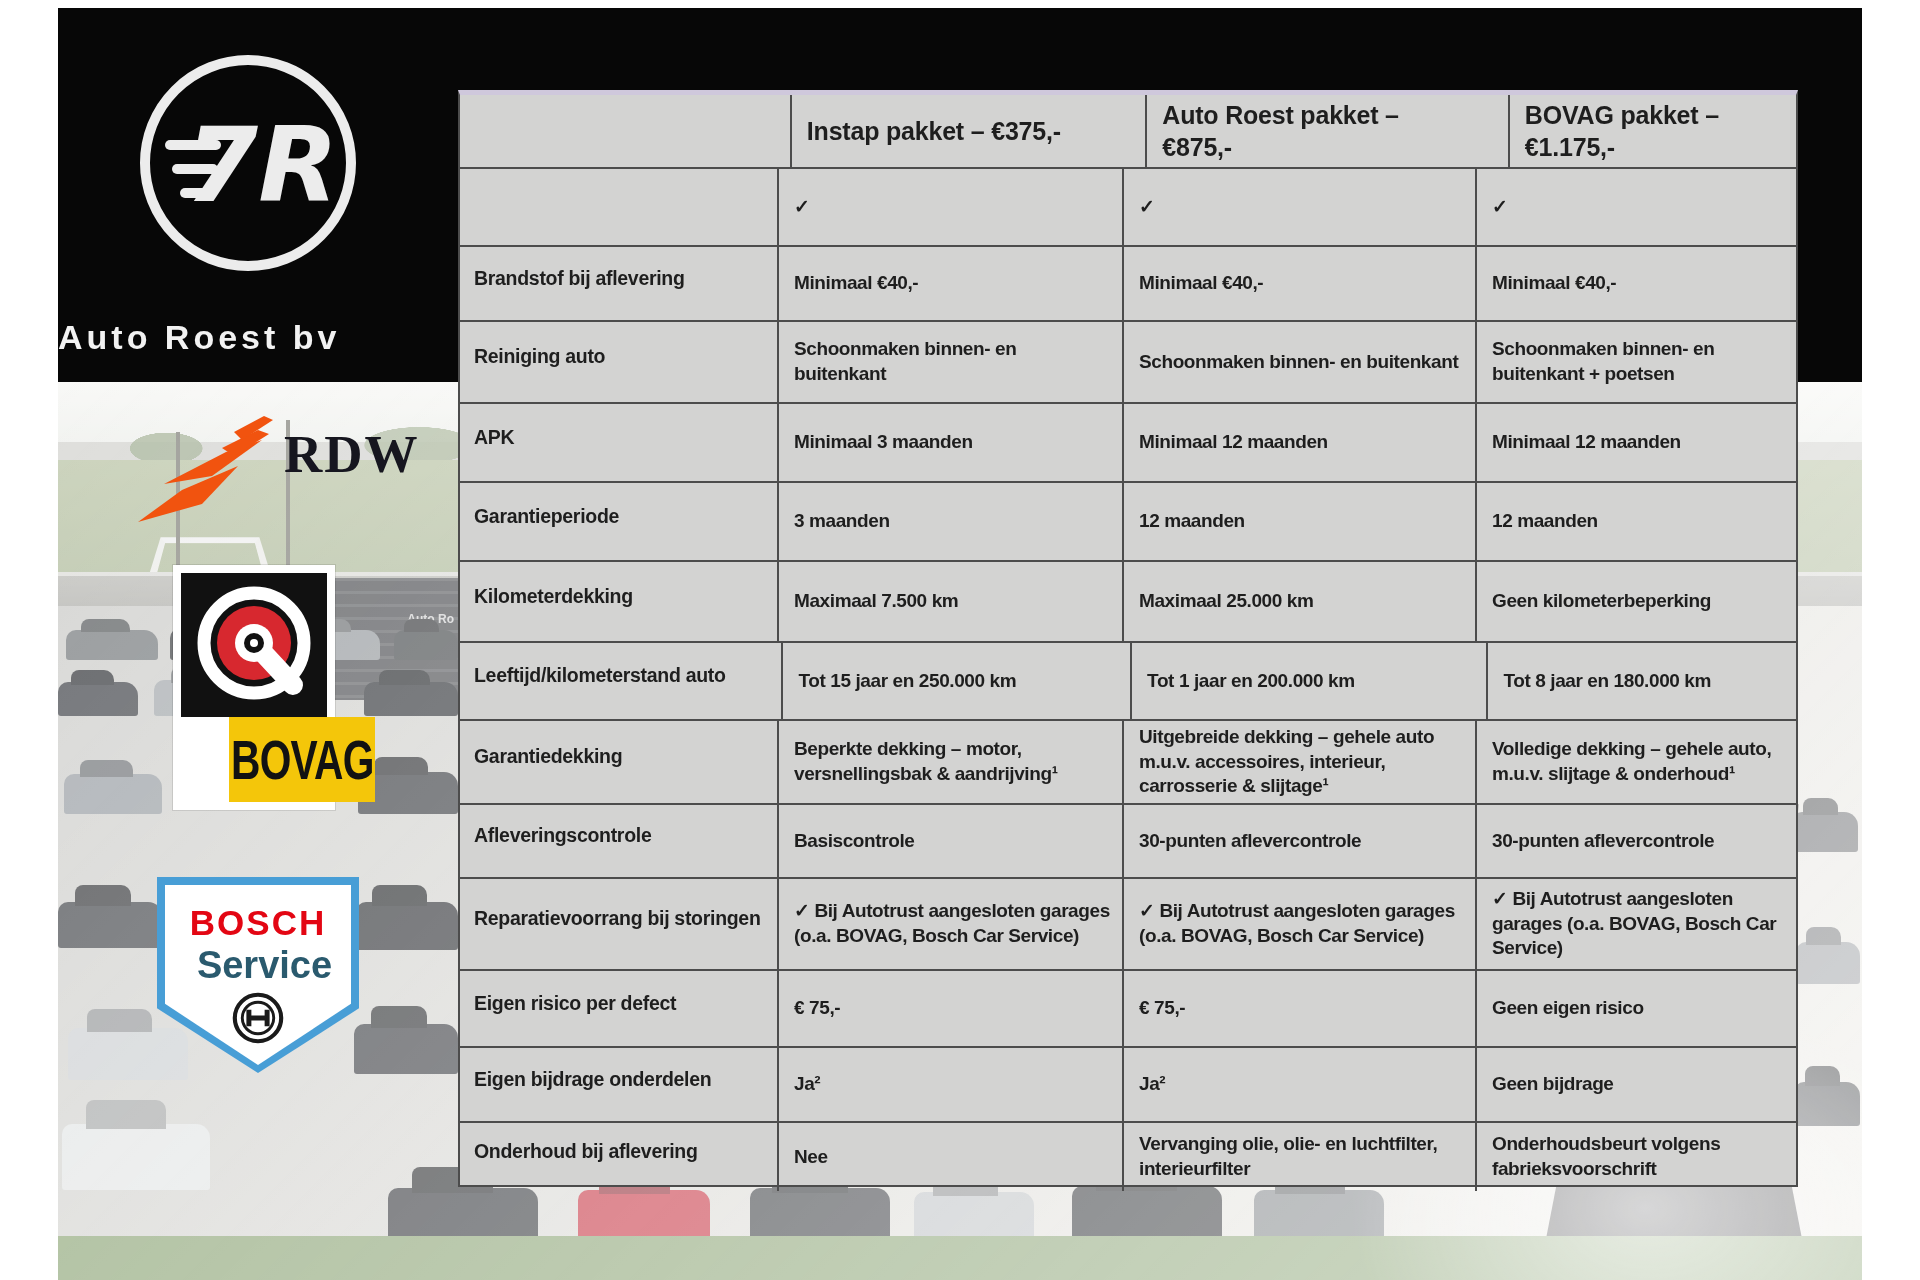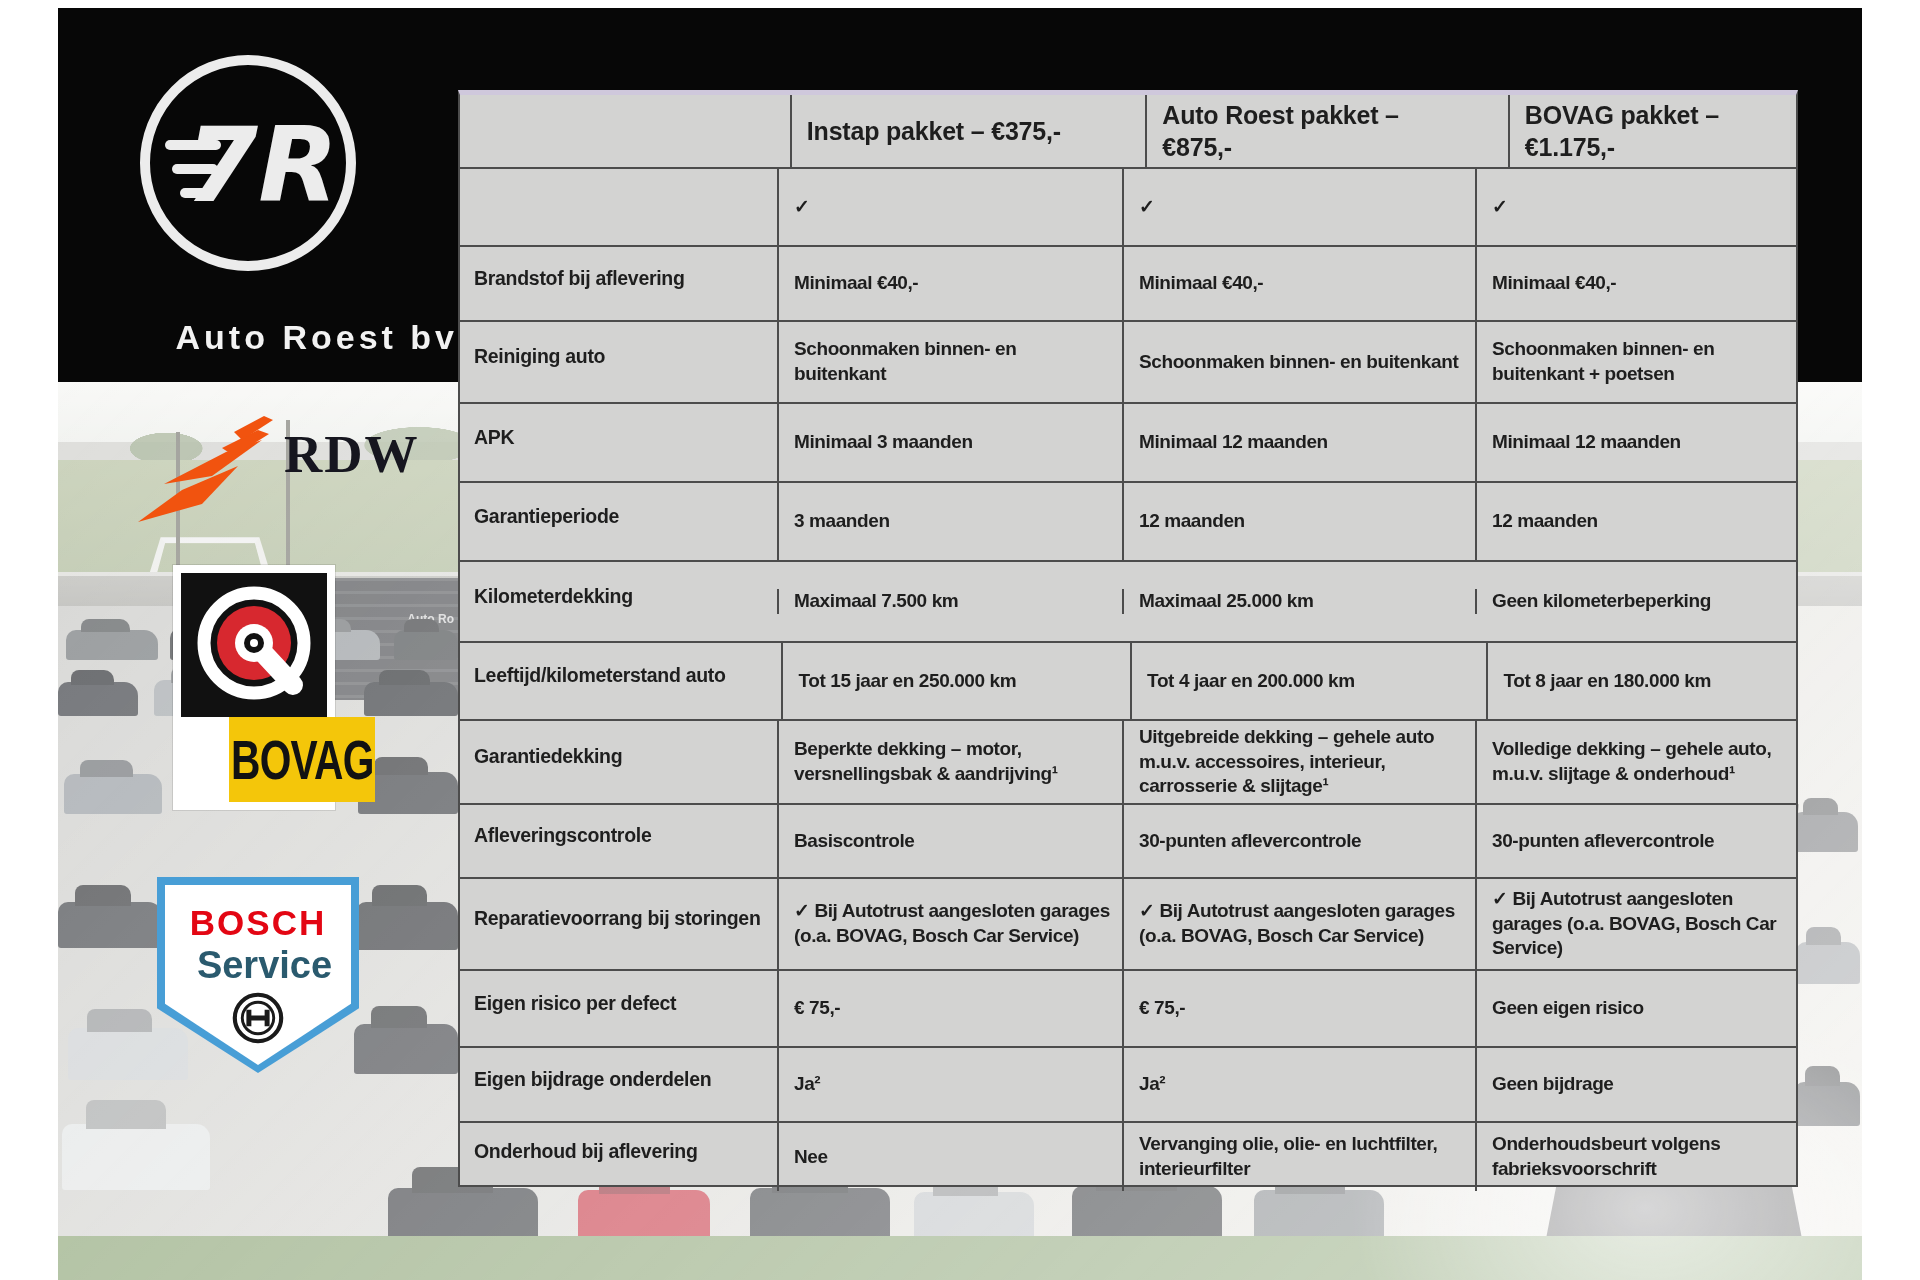--- a/index.html
+++ b/index.html
@@ -2,21 +2,21 @@
 <html><head>
 <meta charset="utf-8">
 <style>
   html,body{margin:0;padding:0;}
   body{width:1920px;height:1280px;position:relative;overflow:hidden;background:#ffffff;
        font-family:"Liberation Sans",sans-serif;}
 
   
   .band{position:absolute;left:58px;top:8px;width:1804px;height:374px;background:#070707;}
   .logo-circle{position:absolute;left:72px;top:37px;width:236px;height:236px;}
-  .brand-title{position:absolute;left:0;top:310px;width:400px;text-align:right;
+  .brand-title{position:absolute;left:0;top:310px;width:400px;text-align:left;
                color:#f2f2f2;font-size:34px;font-weight:bold;letter-spacing:4px;}
 
   
   .photo{position:absolute;left:58px;top:382px;width:1804px;height:898px;overflow:hidden;background:#cfcfcb;}
   .sky{position:absolute;left:0;top:0;width:100%;height:60px;background:linear-gradient(#f6f6f3,#eceeea);}
   .trees{position:absolute;left:0;top:28px;width:100%;height:64px;opacity:.85;background:
     radial-gradient(60px 26px at 6% 60%,#93a383 60%,transparent 61%),
     radial-gradient(90px 30px at 20% 55%,#9cab8b 60%,transparent 61%),
     radial-gradient(70px 24px at 34% 62%,#8d9d7d 60%,transparent 61%),
     radial-gradient(110px 30px at 52% 58%,#a3b192 60%,transparent 61%),
@@ -70,21 +70,21 @@
   .tr + .tr{border-top:2px solid #4c4c4c;}
   .td{box-sizing:border-box;display:flex;align-items:center;line-height:1.3;}
   .td + .td{border-left:2px solid #4c4c4c;}
   .c0{width:317px;padding:0 6px 10px 14px;font-weight:bold;font-size:19.5px;letter-spacing:-0.3px;}
   .c1{width:345px;}
   .c2{width:353px;}
   .c3{width:321px;}
   .val{padding:0 10px 0 15px;font-weight:bold;font-size:19px;letter-spacing:-0.4px;}
   .head .td{font-size:25px;font-weight:bold;letter-spacing:-0.2px;}
   .h0{height:72px;gap:46px;}.h1{height:78px;}.h2{height:75px;}.h3{height:82px;}.h4{height:79px;}
-  .h5{height:79px;}.h6{height:81px;align-items:center;}.h7{height:78px;gap:16px;}.h8{height:84px;}.h9{height:74px;justify-content:center;}
+  .h5{height:79px;}.h6{height:81px;}.h7{height:78px;gap:16px;}.h8{height:84px;}.h9{height:74px;justify-content:center;}
   .h10{height:92px;}.h11{height:77px;}.h12{height:75px;}.h13{height:70px;}
 </style>
 </head>
 <body>
 
 <div class="photo">
   <div class="sky"></div>
   <div class="trees"></div>
   <div class="field"></div>
   <div class="sculpture"></div>
@@ -229,21 +229,21 @@
   <div class="tr h6">
     <div class="td c0">Kilometerdekking</div>
     <div class="td c1 val">Maximaal 7.500 km</div>
     <div class="td c2 val">Maximaal 25.000 km</div>
     <div class="td c3 val">Geen kilometerbeperking</div>
   </div>
 
   <div class="tr h7">
     <div class="td c0">Leeftijd/kilometerstand auto</div>
     <div class="td c1 val">Tot 15 jaar en 250.000 km</div>
-    <div class="td c2 val">Tot 4 jaar en 200.000 km</div>
+    <div class="td c2 val">Tot 1 jaar en 200.000 km</div>
     <div class="td c3 val">Tot 8 jaar en 180.000 km</div>
   </div>
 
   <div class="tr h8">
     <div class="td c0">Garantiedekking</div>
     <div class="td c1 val">Beperkte dekking – motor, versnellingsbak &amp; aandrijving¹</div>
     <div class="td c2 val">Uitgebreide dekking – gehele auto m.u.v. accessoires, interieur, carrosserie &amp; slijtage¹</div>
     <div class="td c3 val">Volledige dekking – gehele auto, m.u.v. slijtage &amp; onderhoud¹</div>
   </div>
 

